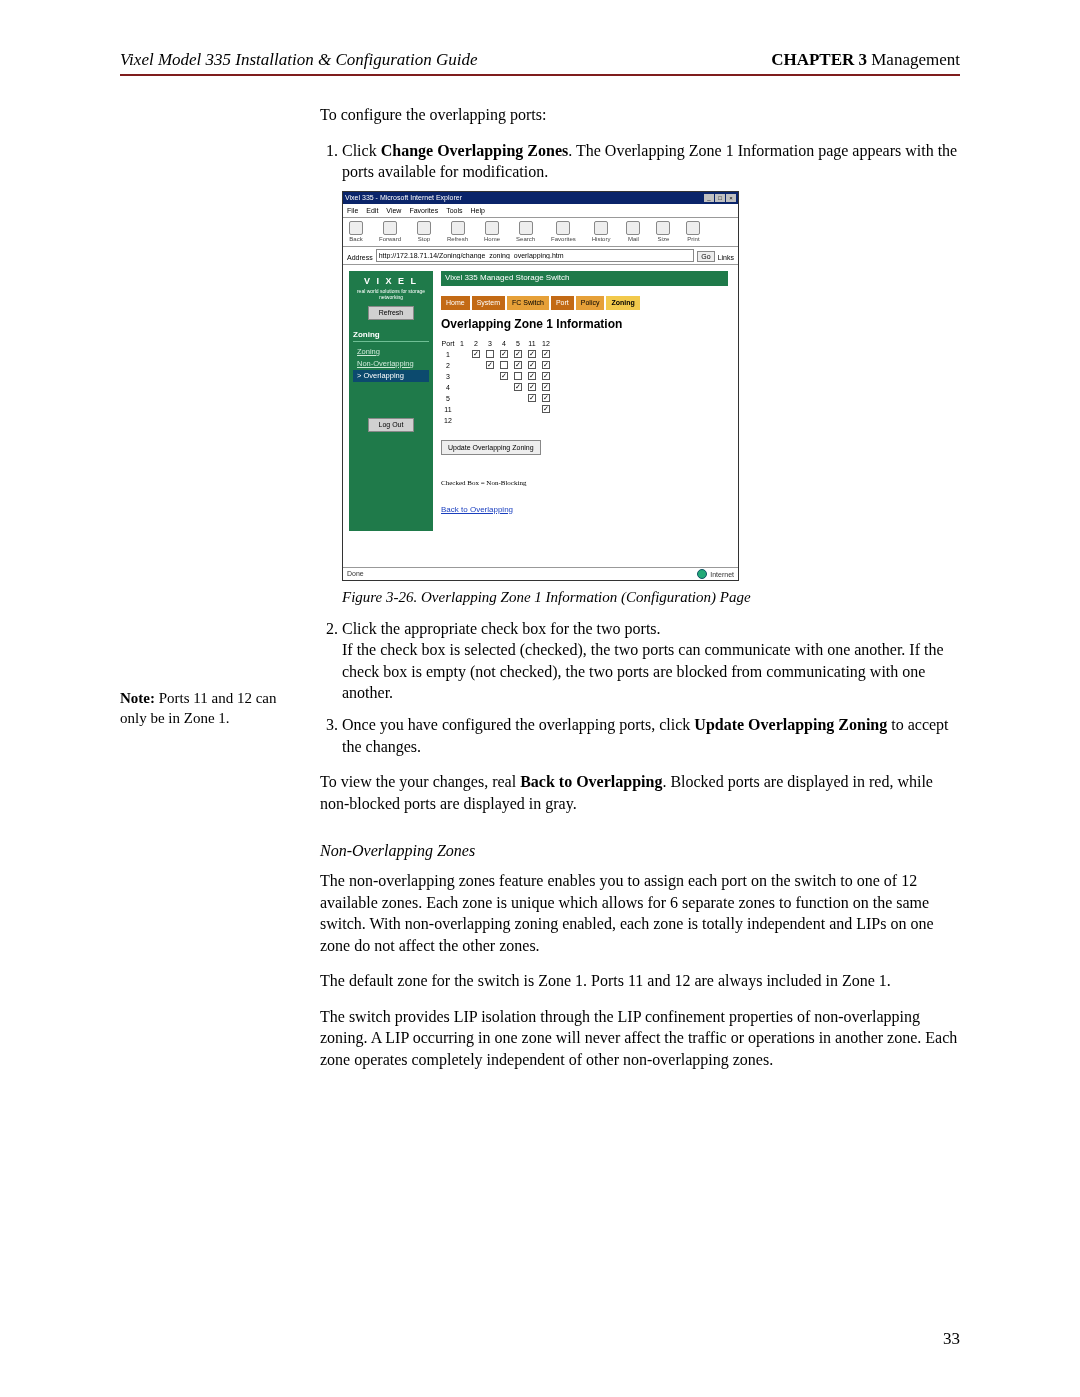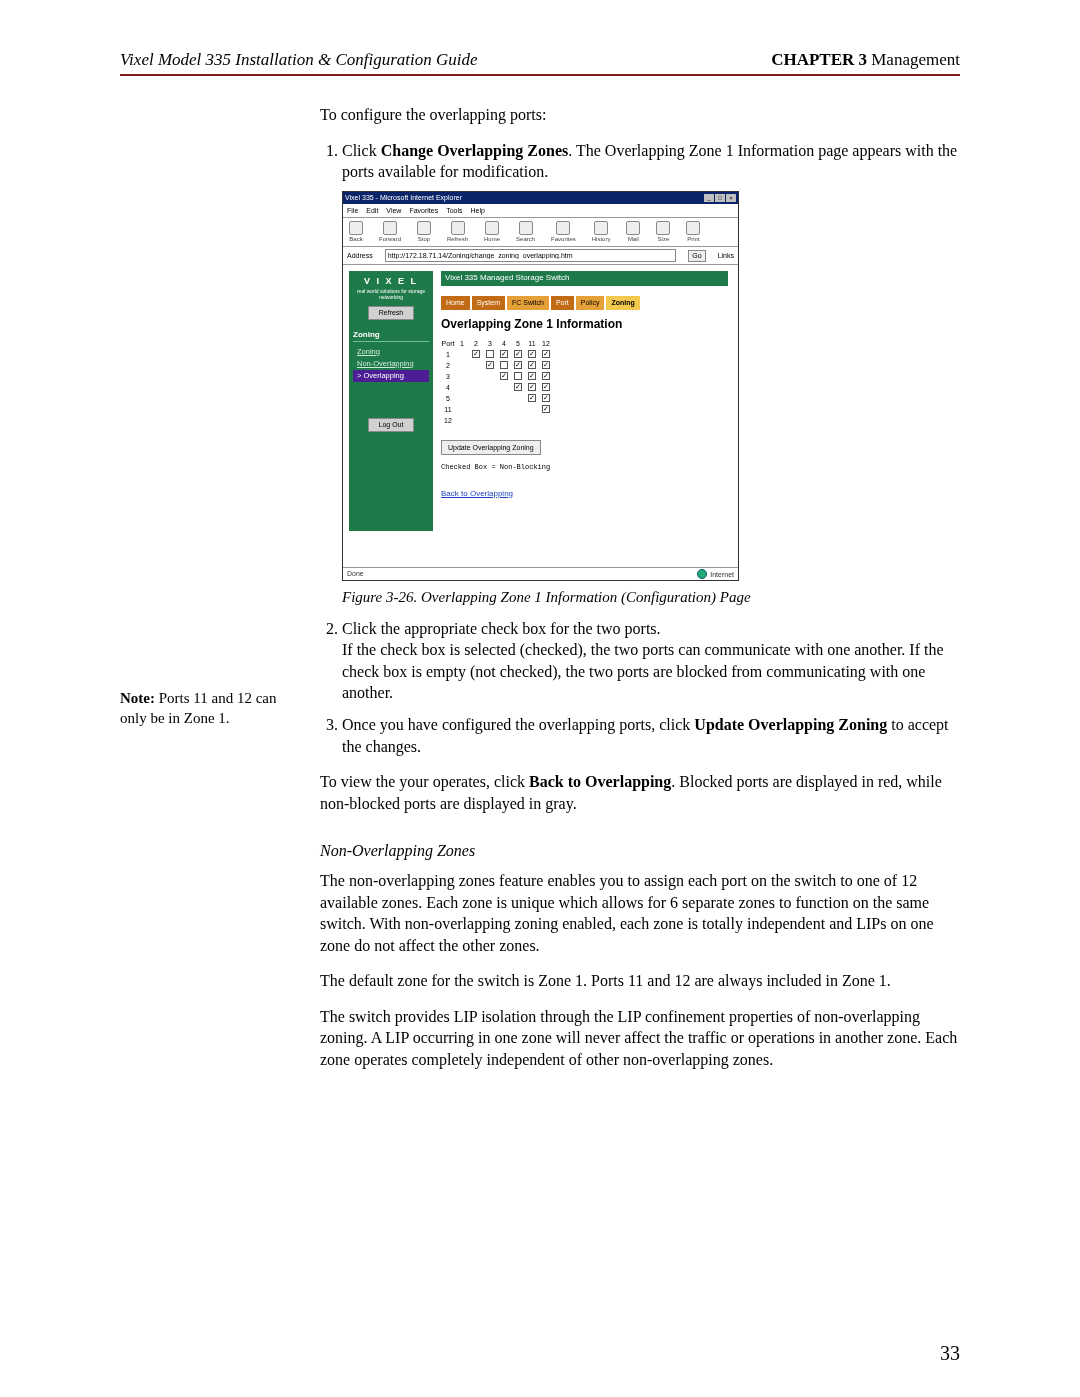--- a/index.html
+++ b/index.html
@@ -65,23 +65,23 @@
   }
   .margin-note {
     position: absolute;
     left: 120px;
     width: 175px;
     font-size: 15px;
     line-height: 1.3;
   }
   .page-number {
     position: absolute;
-    bottom: 32px;
+    bottom: 48px;
     right: 120px;
-    font-size: 20px;
+    font-size: 17px;
   }
   
   .screenshot {
     width: 395px;
     border: 1px solid #333;
     margin: 8px 0 4px 0;
     font-family: Arial, sans-serif;
     font-size: 8px;
     background: #fff;
   }
@@ -130,22 +130,22 @@
   }
   .ss-toolbar .tbtn .icon {
     width: 12px;
     height: 12px;
     border: 1px solid #888;
     border-radius: 2px;
     background: #eee;
   }
   .ss-addressbar {
     display: flex;
-    align-items: center;
-    gap: 12px;
+    align-items: flex-end;
+    gap: 3px;
     padding: 2px 4px;
     border-bottom: 1px solid #999;
     font-size: 7px;
   }
   .ss-addressbar input {
     flex: 1;
     font-size: 7px;
     height: 11px;
     border: 1px solid #888;
     padding: 0 2px;
@@ -201,21 +201,21 @@
     font-weight: bold;
     margin: 6px 0 4px 0;
     font-size: 8px;
   }
   .ss-link {
     color: #cfe9d9;
     text-decoration: underline;
     padding: 1px 0 1px 4px;
   }
   .ss-link.active {
-    background: #4c1d95;
+    background: #0c4a6e;
     color: #fff;
     text-decoration: none;
     padding-left: 4px;
   }
   .ss-logout {
     background: #d0d0d0;
     color: #000;
     border: 1px solid #888;
     font-size: 7px;
     width: 44px;
@@ -291,23 +291,23 @@
   }
   .ss-update {
     border: 1px solid #888;
     background: #eee;
     font-size: 7px;
     padding: 2px 6px;
     display: inline-block;
     margin-top: 14px;
   }
   .ss-note {
-    font-family: Liberation Mono, monospace;
-    font-size: 7px;
-    margin-top: 8px;
+    font-family: Liberation Serif, serif;
+    font-size: 7px;
+    margin-top: 24px;
   }
   .ss-backlink {
     color: #1a3fbf;
     text-decoration: underline;
     font-size: 8px;
     display: inline-block;
     margin-top: 16px;
   }
   .ss-statusbar {
     border-top: 1px solid #999;
@@ -600,21 +600,21 @@
         <span>Click the appropriate check box for the two ports.</span><br>
         <span>If the check box is selected (checked), the two ports can communicate with one another. If the check box is empty (not checked), the two ports are blocked from communicating with one another.</span>
       </li>
 
       <li>
         <span>Once you have configured the overlapping ports, click </span><b>Update Overlapping Zoning</b><span> to accept the changes.</span>
       </li>
     </ol>
 
     <p>
-      <span>To view the your operates, click </span><b>Back to Overlapping</b><span>. Blocked ports are displayed in red, while non-blocked ports are displayed in gray.</span>
+      <span>To view the your changes, real </span><b>Back to Overlapping</b><span>. Blocked ports are displayed in red, while non-blocked ports are displayed in gray.</span>
     </p>
 
     <div class="subheading">Non-Overlapping Zones</div>
 
     <p>The non-overlapping zones feature enables you to assign each port on the switch to one of 12 available zones. Each zone is unique which allows for 6 separate zones to function on the same switch. With non-overlapping zoning enabled, each zone is totally independent and LIPs on one zone do not affect the other zones.</p>
     <p>The default zone for the switch is Zone 1. Ports 11 and 12 are always included in Zone 1.</p>
     <p>The switch provides LIP isolation through the LIP confinement properties of non-overlapping zoning. A LIP occurring in one zone will never affect the traffic or operations in another zone. Each zone operates completely independent of other non-overlapping zones.</p>
   </div>
 
   <div class="margin-note" style="top:689px;">

